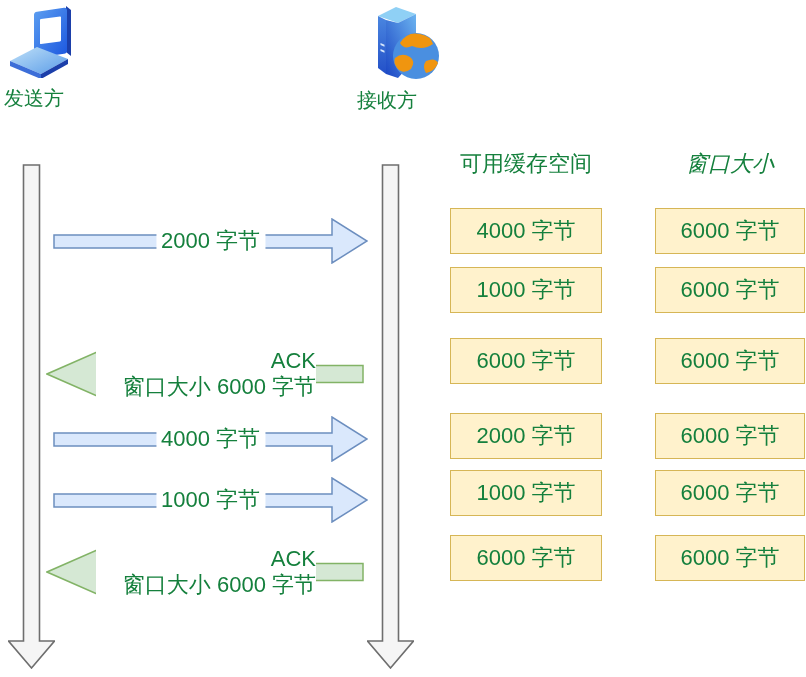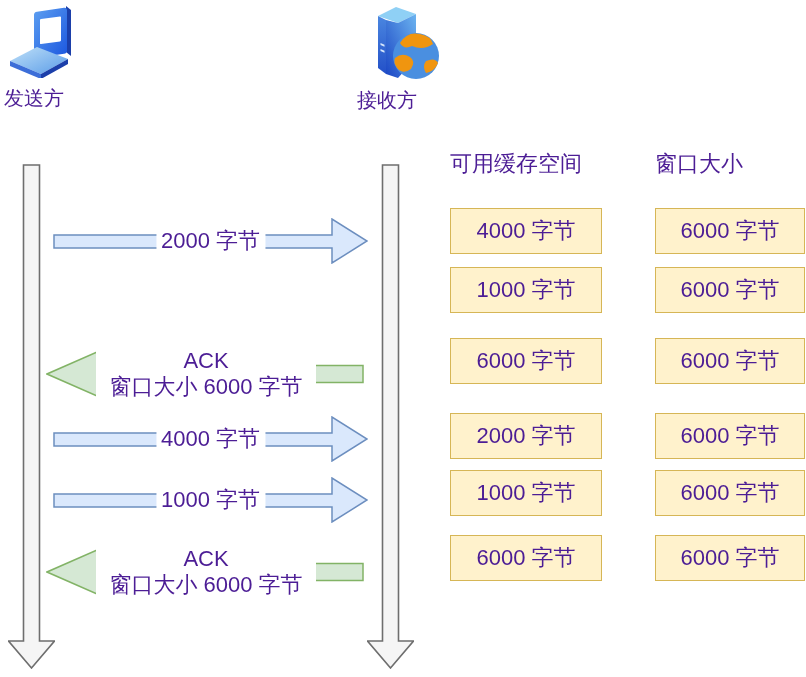--- a/index.html
+++ b/index.html
@@ -1,40 +1,40 @@
 <!DOCTYPE html>
 <html><head>
 <meta charset="utf-8">
 <style>
   html,body{margin:0;padding:0;background:#ffffff;}
   .canvas{
     position:relative;width:806px;height:677px;background:#ffffff;overflow:hidden;
-    font-family:"Liberation Sans","DejaVu Sans",sans-serif;color:#4c1d95;
+    font-family:"Liberation Sans","DejaVu Sans",sans-serif;color:#15803d;
   }
   .abs{position:absolute;}
   .actor-label{position:absolute;font-size:20px;line-height:24px;white-space:nowrap;}
   .sender-label{left:4px;top:86px;}
   .receiver-label{left:357px;top:88px;text-align:right;}
   .lifeline{position:absolute;top:164px;width:47px;height:505px;}
   .lifeline.left{left:8px;}
   .lifeline.right{left:367px;}
-  .col-header{position:absolute;top:150px;font-size:22px;line-height:28px;text-align:left;white-space:nowrap;}
+  .col-header{position:absolute;top:150px;font-size:22px;line-height:28px;text-align:center;white-space:nowrap;}
   .col-header.buffer{left:450px;width:152px;}
-  .col-header.window{left:655px;width:150px;}
+  .col-header.window{left:655px;width:150px;font-style:italic;}
   .data-arrow{position:absolute;left:53px;width:315px;height:46px;}
   .data-arrow svg{position:absolute;left:0;top:0;}
   .data-arrow .arrow-label{
     position:absolute;left:50%;top:50%;transform:translate(-50%,-50%);
     background:#ffffff;padding:0 5px;font-size:22px;line-height:26px;white-space:nowrap;
   }
   .ack-arrow{position:absolute;left:46px;width:318px;height:46px;}
   .ack-arrow svg{position:absolute;left:0;top:0;}
   .ack-label{
     position:absolute;left:50px;top:50%;transform:translateY(-50%);
-    width:220px;background:#ffffff;text-align:center;
+    width:220px;background:#ffffff;text-align:right;
     font-size:22px;line-height:26px;white-space:nowrap;
   }
   .box{
     position:absolute;height:46px;box-sizing:border-box;
     background:#fff2cc;border:1px solid #d6b656;
     display:flex;align-items:center;justify-content:center;
     font-size:22px;white-space:nowrap;
   }
   .box.col-buffer{left:450px;width:152px;}
   .box.col-window{left:655px;width:150px;}

